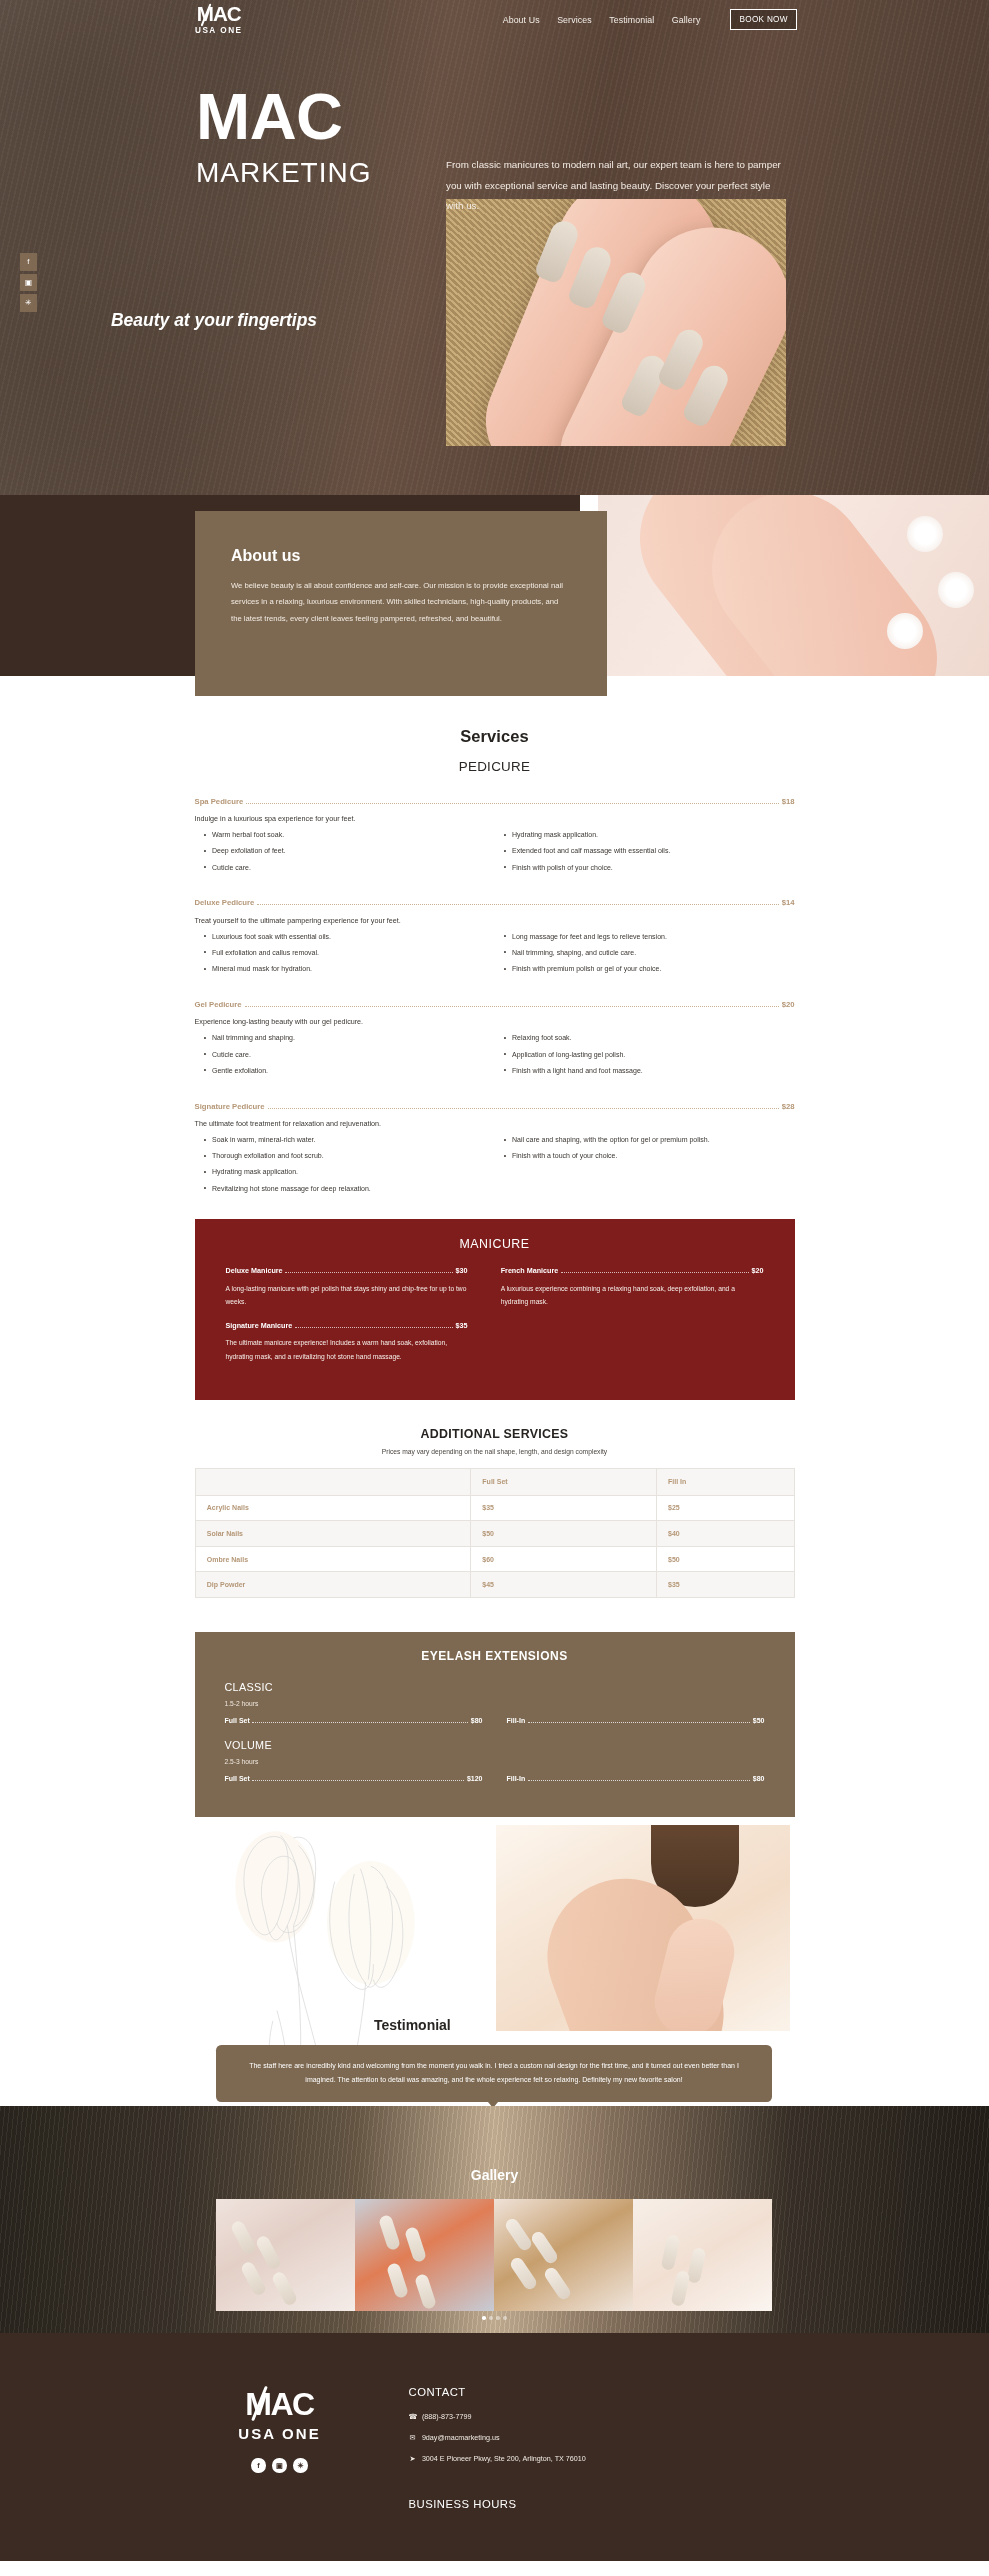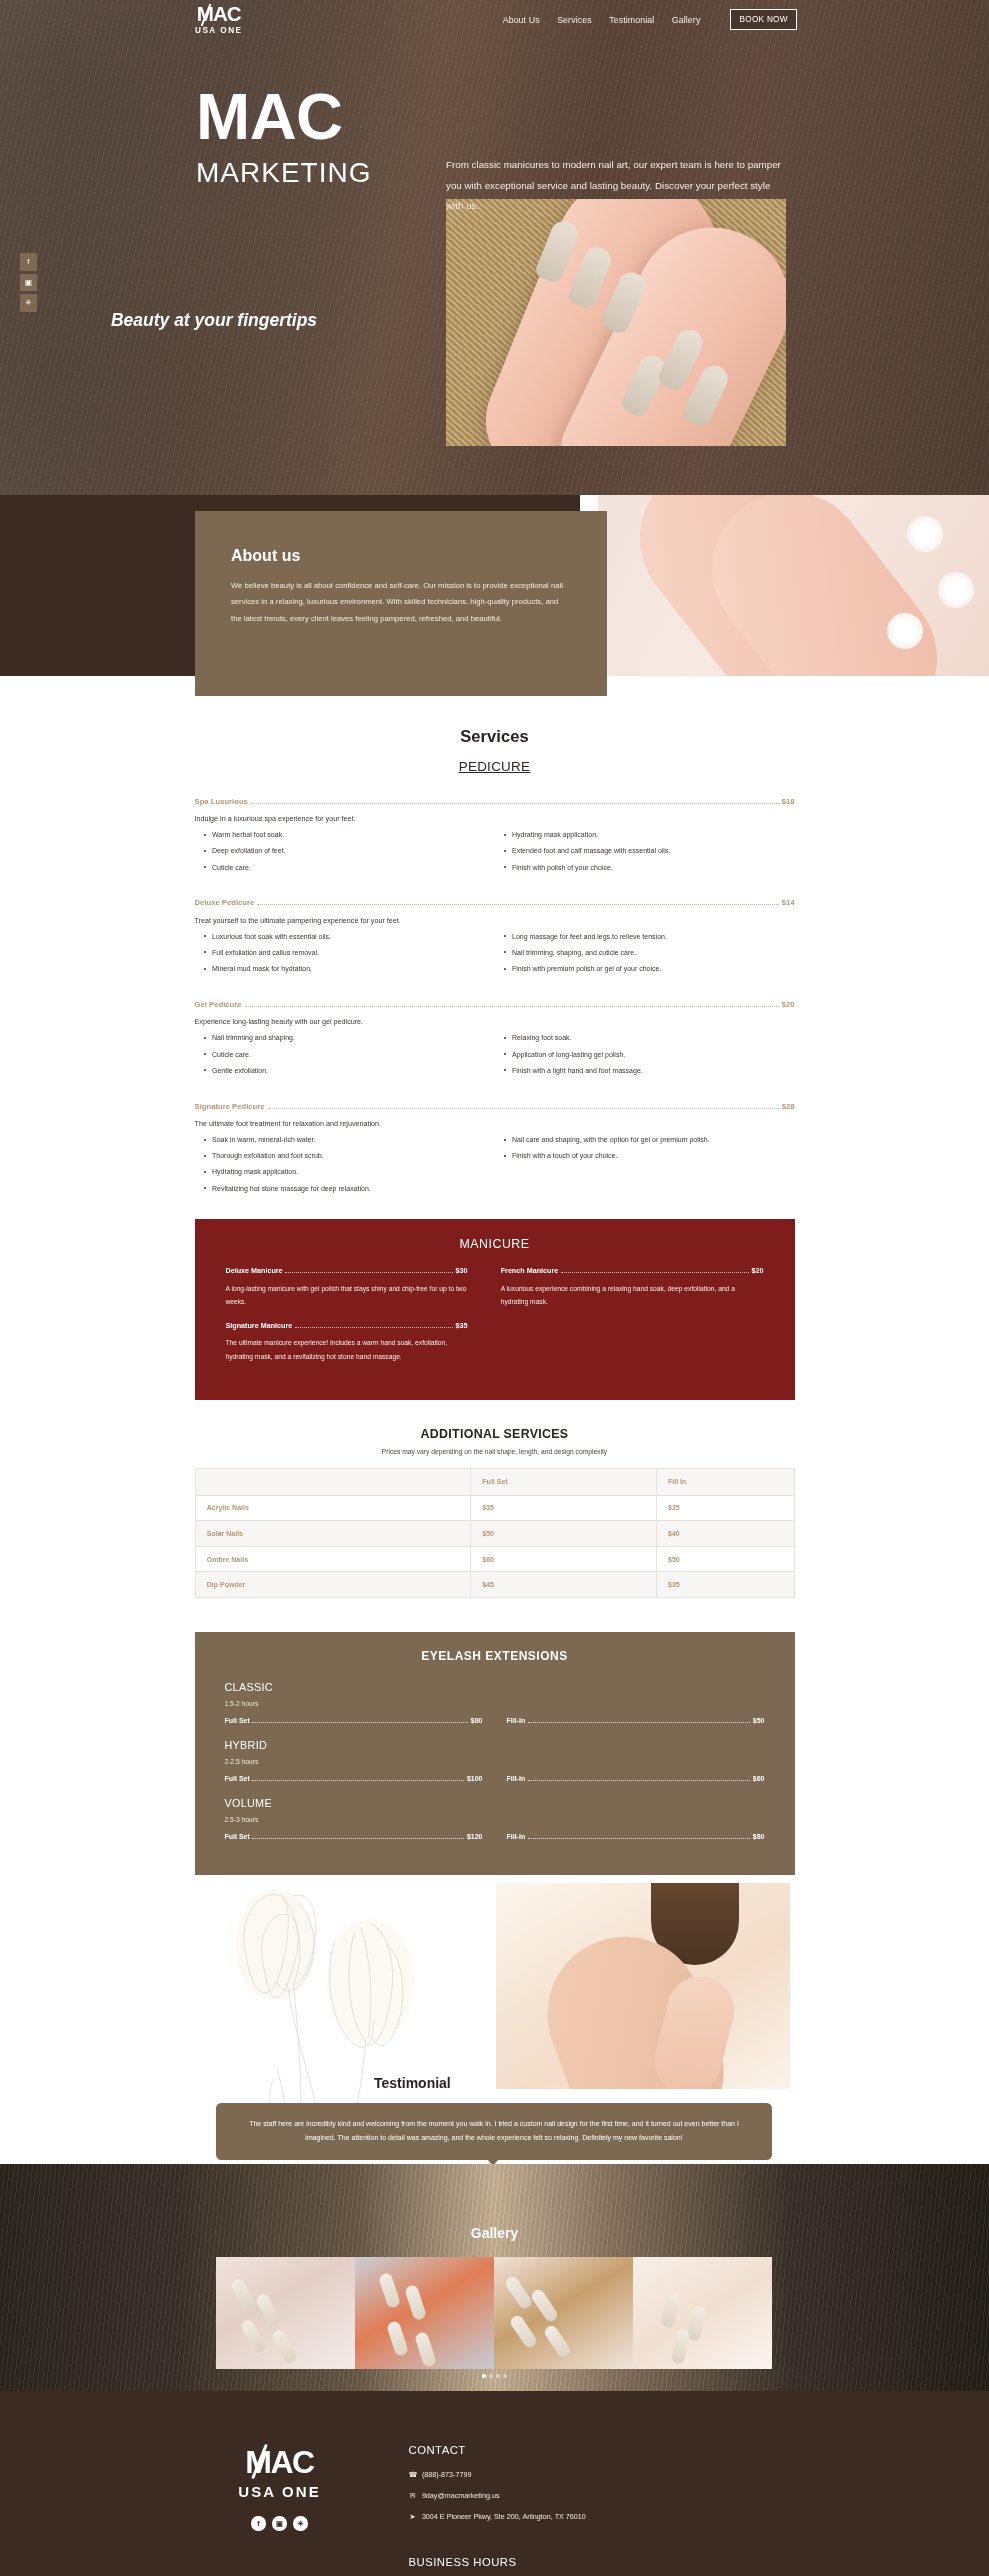--- a/index.html
+++ b/index.html
@@ -144,21 +144,21 @@
     position:absolute; width:36px; height:36px; border-radius:50%;
     background:radial-gradient(circle,#fff 40%, #f0e4dc);
   }
 
   
   .services{ width:989px; background:#fff; padding-top:10.3px; }
   .sec-title{
     text-align:center; font-size:16.5px; font-weight:bold; color:#262320; letter-spacing:0.1px;
   }
   .sec-sub{
-    text-align:center; font-size:13.4px; color:#2b2724; margin-top:12.4px; letter-spacing:0.3px;text-decoration:underline;
+    text-align:center; font-size:13.4px; color:#2b2724; margin-top:12.4px; letter-spacing:0.3px;
   }
 
   .svc-list{ width:600px; margin:23px auto 0; }
   .svc-item{ margin-bottom:19.6px; }
   .svc-head{ display:flex; align-items:baseline; color:#b59777; font-size:7.7px; font-weight:bold; }
   .svc-head .nm{ white-space:nowrap; }
   .svc-head .dots{
     flex:1 1 auto; border-bottom:0.5px dotted #c9b293; margin:0 3.1px 2.1px; height:0.5px;
   }
   .svc-head .pr{ white-space:nowrap; }
@@ -371,21 +371,21 @@
 </section>
 
 <section class="services">
   <h2 class="sec-title">Services</h2>
   <div class="sec-sub">PEDICURE</div>
 
   <div class="svc-list">
 
     <div class="svc-item">
       <div class="svc-head">
-        <span class="nm">Spa Luxurious</span>
+        <span class="nm">Spa Pedicure</span>
         <span class="dots"></span>
         <span class="pr">$18</span>
       </div>
       <div class="svc-desc">Indulge in a luxurious spa experience for your feet.</div>
       <div class="svc-cols">
         <ul>
           <li>Warm herbal foot soak.</li>
           <li>Deep exfoliation of feet.</li>
           <li>Cuticle care.</li>
         </ul>
@@ -547,36 +547,20 @@
         <span>$80</span>
       </div>
       <div class="lr">
         <span>Fill-In</span>
         <span class="dots"></span>
         <span>$50</span>
       </div>
     </div>
   </div>
 
-  <div class="lash-tier">
-    <div class="tn">HYBRID</div>
-    <div class="td">2-2.5 hours</div>
-    <div class="lash-row">
-      <div class="lr">
-        <span>Full Set</span>
-        <span class="dots"></span>
-        <span>$100</span>
-      </div>
-      <div class="lr">
-        <span>Fill-In</span>
-        <span class="dots"></span>
-        <span>$60</span>
-      </div>
-    </div>
-  </div>
 
   <div class="lash-tier">
     <div class="tn">VOLUME</div>
     <div class="td">2.5-3 hours</div>
     <div class="lash-row">
       <div class="lr">
         <span>Full Set</span>
         <span class="dots"></span>
         <span>$120</span>
       </div>

